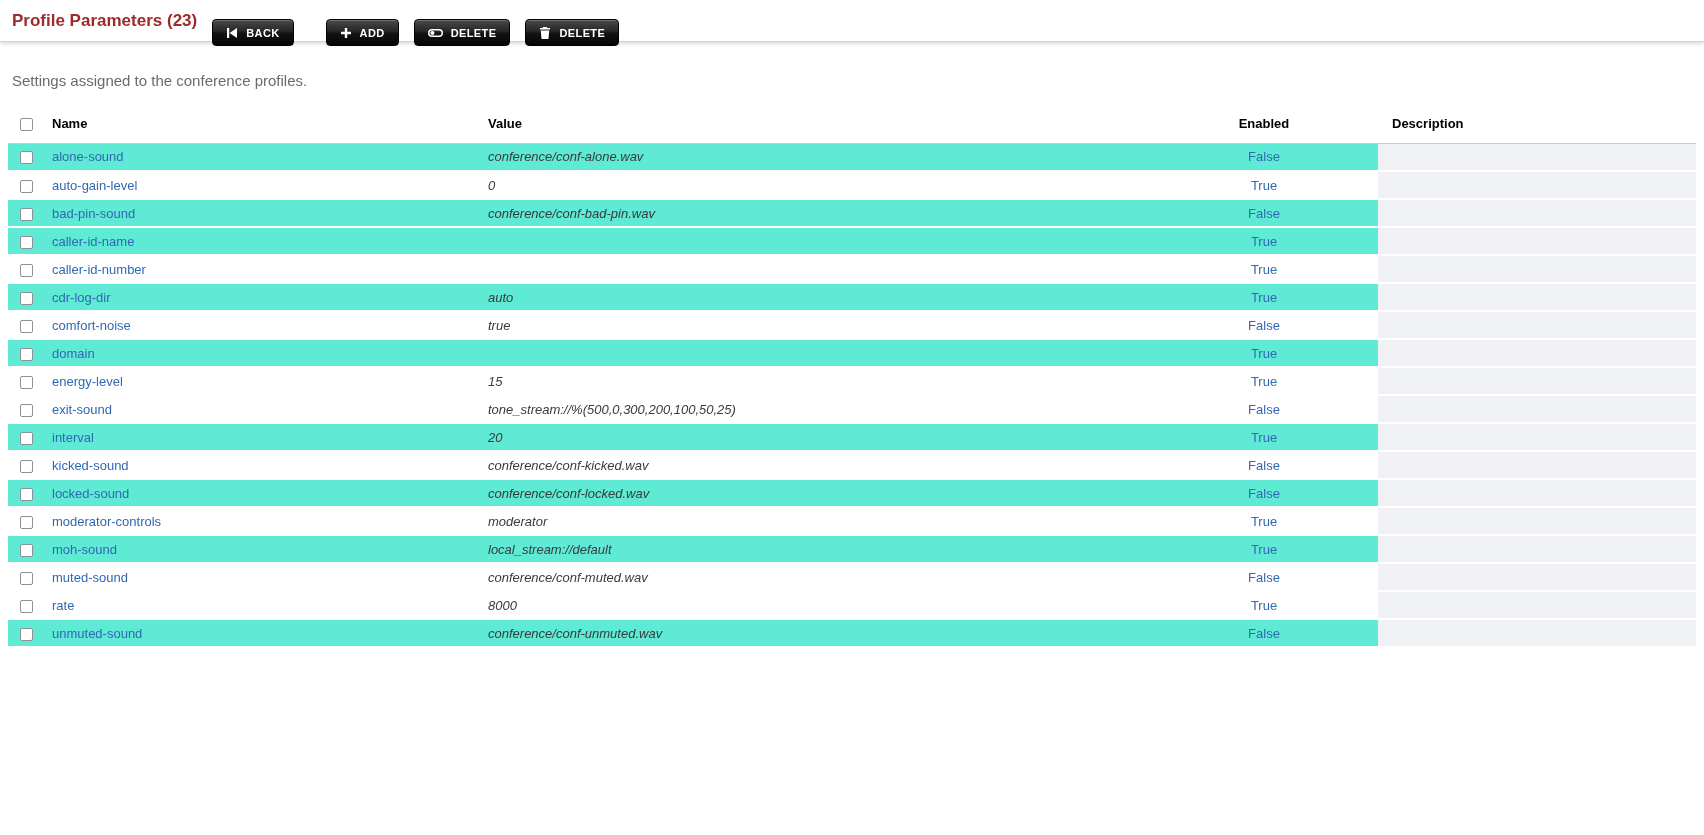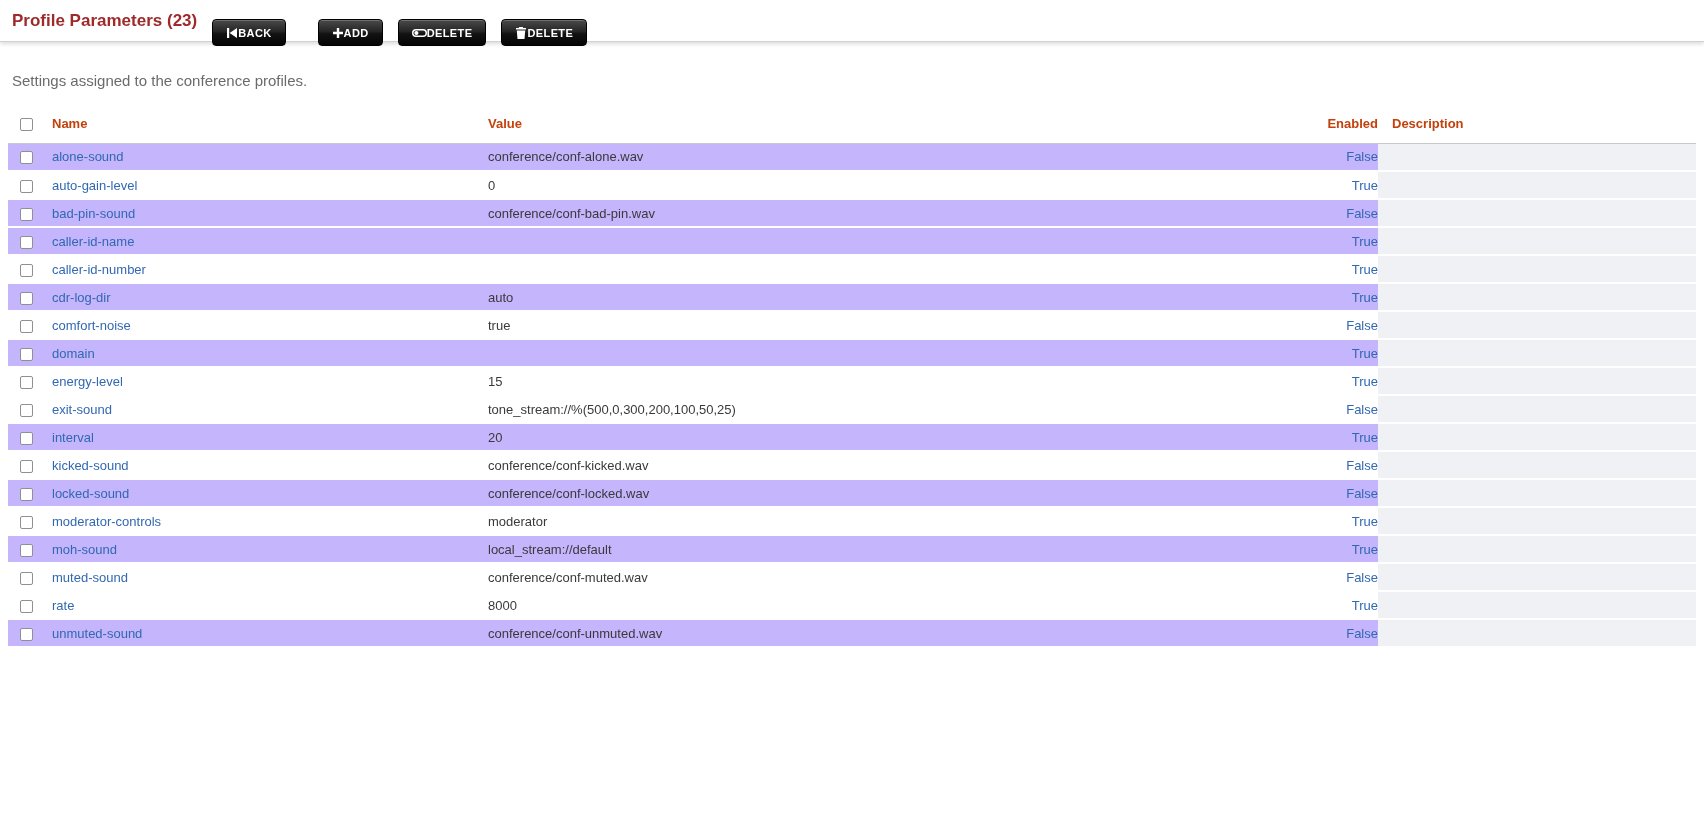--- a/index.html
+++ b/index.html
@@ -6,21 +6,21 @@
   html,body { width:1704px; height:835px; background:#fff; overflow:hidden;
               font-family:"Liberation Sans","DejaVu Sans",sans-serif; }
 
   
   .topbar { height:42px; background:#fff; display:flex; align-items:center;
             padding:0 22px 0 12px;
             border-bottom:1px solid #d2d2d2;
             box-shadow:0 2px 4px rgba(0,0,0,.14); position:relative; z-index:5; }
   .page-title { font-size:17px; font-weight:bold; color:#9e2a2b; }
   .btn-row { display:flex; align-items:center; }
-  .btn { display:inline-flex; align-items:center; height:27px;
+  .btn { display:inline-flex; align-items:center; gap:8px; height:27px;
          padding:0 13px; margin-left:15px; border:1px solid #000;
          border-radius:4px; color:#fff; font-size:11px; font-weight:bold;
          letter-spacing:.4px; cursor:pointer;
          background:linear-gradient(#4a4a4a, #262626 45%, #121212 55%, #050505);
          box-shadow:inset 0 1px 0 rgba(255,255,255,.22);margin-top:24px; }
   .btn.gap-left { margin-left:32px; }
   .btn svg { display:block; }
 
   
   .content { padding:14px 8px 0 8px; }
@@ -28,32 +28,32 @@
 
   table.params { width:1688px; table-layout:fixed; border-collapse:collapse; }
   col.c-check  { width:36px; }
   col.c-name   { width:436px; }
   col.c-value  { width:670px; }
   col.c-enab   { width:228px; }
   col.c-desc   { width:318px; }
 
   thead th { height:38px; text-align:left; vertical-align:middle;
              font-size:13px; border-bottom:1px solid #c6c8ca; }
-  thead th a { color:#c2410c; font-weight:bold; text-decoration:none; cursor:pointer; }
-  th.col-enabled, td.col-enabled { text-align:right; }
+  thead th a { color:#000000; font-weight:bold; text-decoration:none; cursor:pointer; }
+  th.col-enabled, td.col-enabled { text-align:center; }
   th.col-name, td.col-name { padding-left:8px; }
   th.col-value, td.col-value { padding-left:8px; }
   th.col-desc, td.col-desc { padding-left:14px; }
 
   tbody td { height:28px; vertical-align:middle; font-size:13px;
              border-bottom:2px solid #fff; background:#fff; }
-  tbody tr.striped td { background:#c4b5fd; }
+  tbody tr.striped td { background:#5eead4; }
   tbody td.col-desc { background:#f0f1f4 !important; }
   td.col-name a { color:#3268b1; text-decoration:none; cursor:pointer; }
-  td.col-value { color:#3a3a3a; }
+  td.col-value { color:#3a3a3a;font-style:italic; }
   td.col-enabled { color:#3268b1; }
 
   .cb { display:inline-block; width:13px; height:13px; background:#fff;
         border:1px solid #8f9093; border-radius:2px; margin-left:12px;
         vertical-align:middle; cursor:pointer; }
   thead .cb { margin-left:12px; }
 </style>
 </head>
 <body>
 

